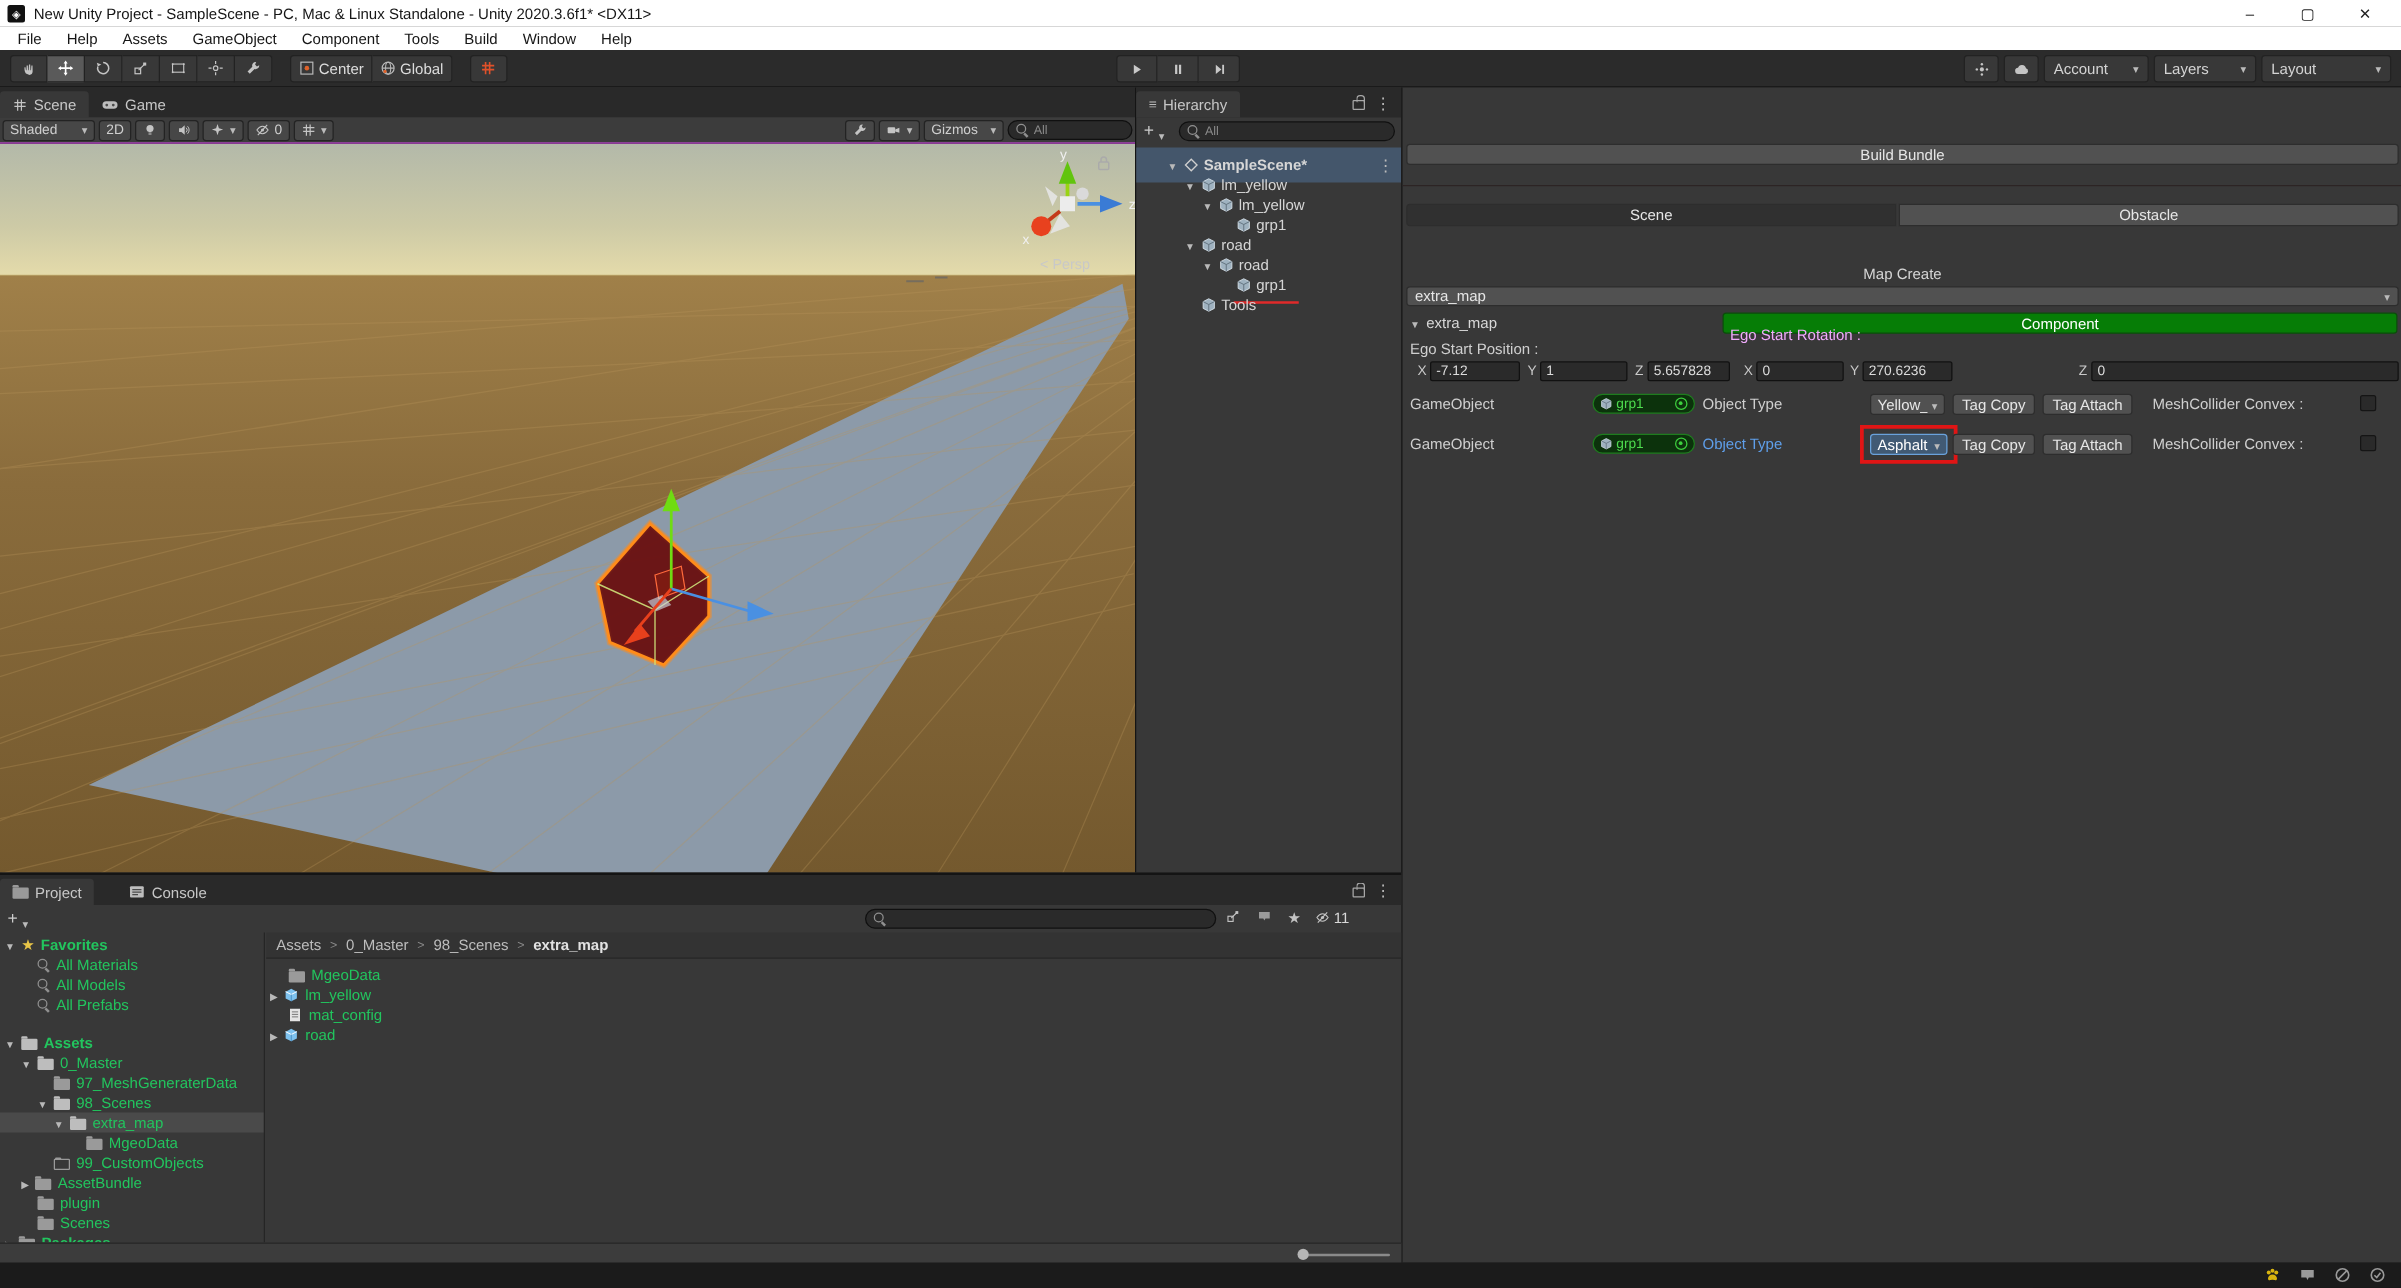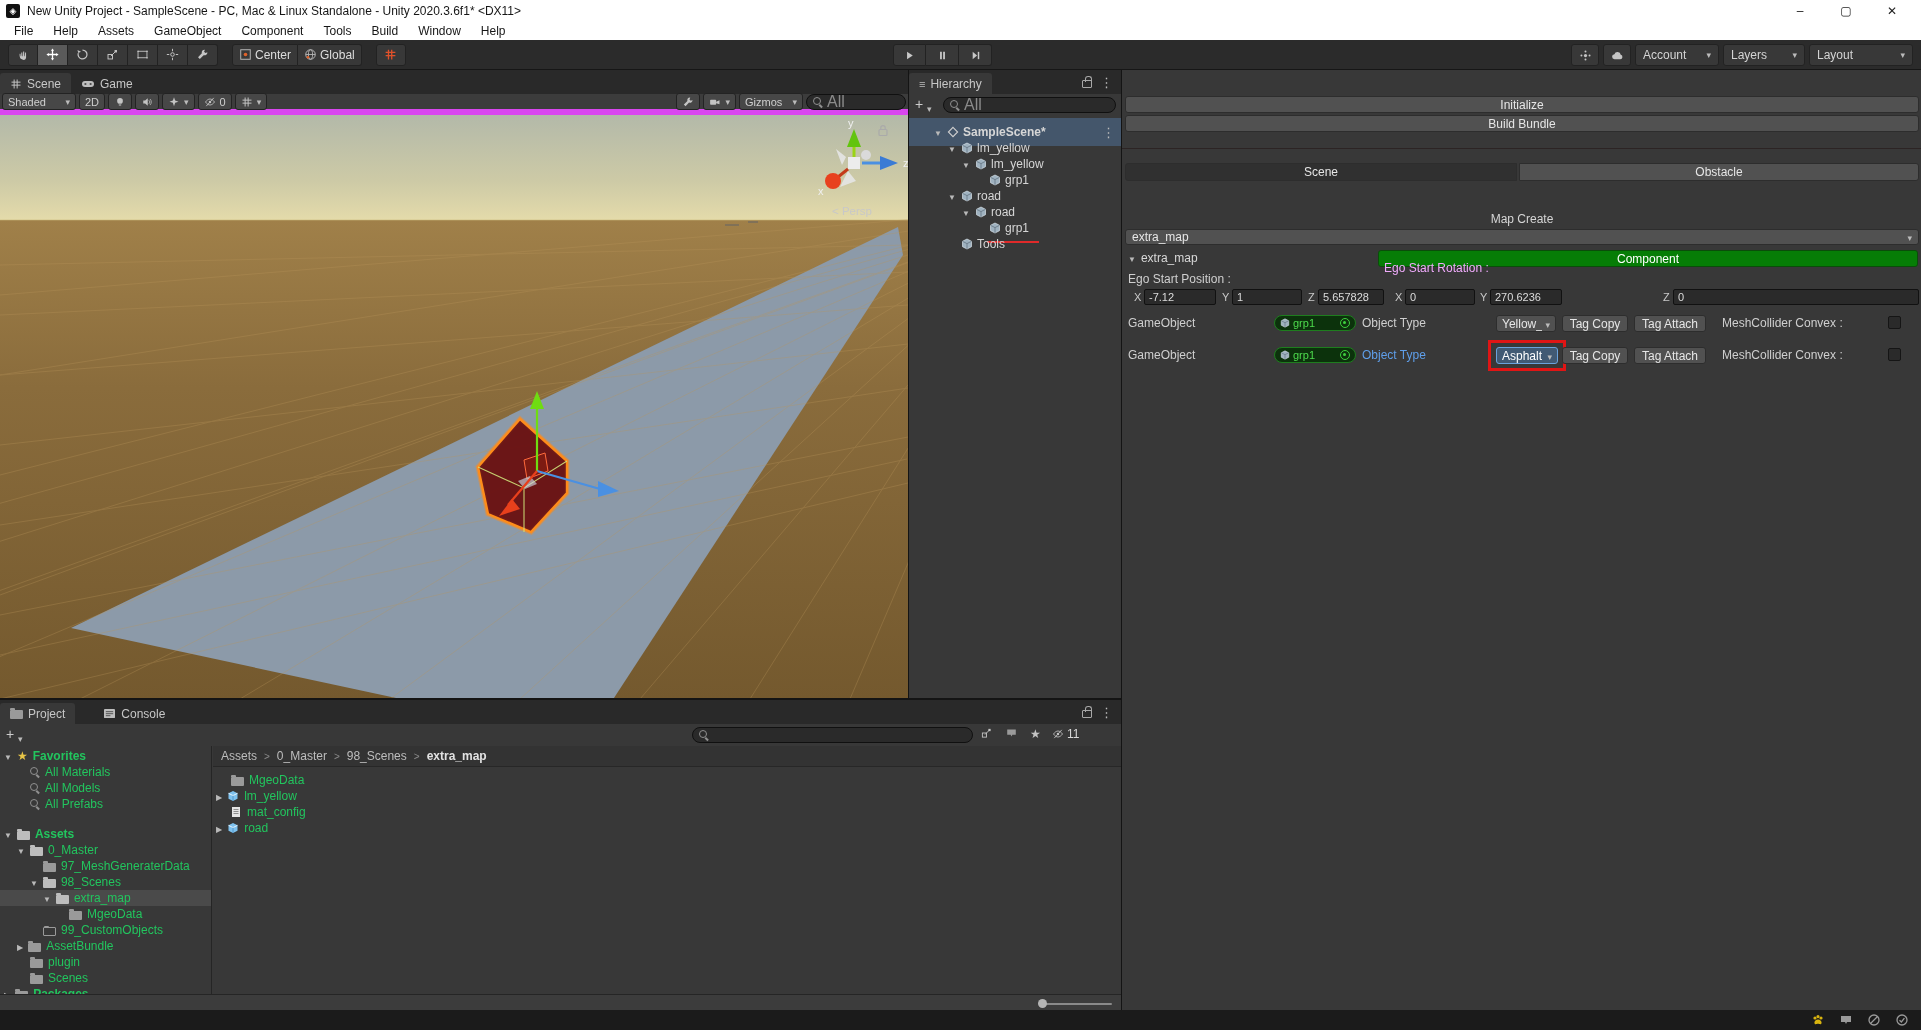--- a/index.html
+++ b/index.html
@@ -34,39 +34,39 @@
   .foldc::after{content:"▶";font-size:8px;color:#b9b9b9}
   .plusg::after{content:"+";font-size:14px;color:#ccc}
 
   
   .panel{background:#383838}
   .tabbar{position:absolute;left:0;top:0;right:0;height:24px;background:#292929;display:flex;align-items:flex-end}
   .tab{height:21px;display:flex;align-items:center;gap:5px;padding:0 10px;color:#c7c7c7;background:transparent;position:relative}
   .tab.active{background:#383838;border-radius:3px 3px 0 0}
   .tab.active.bluetop::before{content:"";position:absolute;left:0;top:0;right:0;height:2px;background:#4a80c0}
   .tabbar .right-icons{margin-left:auto;display:flex;align-items:center;gap:8px;padding:0 8px;height:100%}
-  .search{background:#2a2a2a;border:1px solid #101010;border-radius:9px;height:16px;display:flex;align-items:center;gap:4px;padding:0 6px;color:#8b8b8b;font-size:16px}
+  .search{background:#2a2a2a;border:1px solid #101010;border-radius:9px;height:16px;display:flex;align-items:center;gap:4px;padding:0 6px;color:#8b8b8b;font-size:10px}
   .mag{position:relative;width:10px;height:10px;flex:0 0 auto}
   .mag::before{content:"";position:absolute;left:0;top:0;width:6px;height:6px;border:1.4px solid #909090;border-radius:50%}
   .mag::after{content:"";position:absolute;left:7px;top:7px;width:4px;height:1.5px;background:#909090;transform:rotate(45deg);transform-origin:0 0}
   .lock{position:relative;width:10px;height:8px;border:1.2px solid #a8a8a8;border-radius:1px;margin-top:4px}
   .lock::before{content:"";position:absolute;left:1.5px;top:-5px;width:5px;height:5px;border:1.2px solid #a8a8a8;border-bottom:none;border-radius:3px 3px 0 0}
   .ic{width:13px;height:13px;flex:0 0 auto}
   .ic12{width:12px;height:12px;flex:0 0 auto}
 
   
   .fi{position:relative;width:13px;height:9px;background:#9a9a9a;border-radius:1px;flex:0 0 auto;margin-top:2px}
   .fi::before{content:"";position:absolute;left:0;top:-2px;width:5px;height:2px;background:inherit;border-radius:1px 1px 0 0}
   .fi.open{background:#bdbdbd}
   .fi.empty{background:transparent;border:1px solid #9a9a9a}
   .fi.empty::before{background:#9a9a9a}
   .star::after{content:"★";color:#e8c547;font-size:12px;line-height:1}
 
   
-  .scenebar{position:absolute;left:0;top:24px;right:0;height:21px;background:#3c3c3c;border-bottom:6px solid #d946ef;display:flex;align-items:center;padding:0 2px;gap:3px}
+  .scenebar{position:absolute;left:0;top:24px;right:0;height:21px;background:#3c3c3c;border-bottom:1px solid #d946ef;display:flex;align-items:center;padding:0 2px;gap:3px}
   .sbtn{height:17px;background:#474747;border:1px solid #232323;border-radius:3px;display:flex;align-items:center;justify-content:center;padding:0 5px;gap:4px;color:#cfcfcf;font-size:11px}
   .viewport{position:absolute;left:0;top:45px;width:908px;height:584px;background:#000}
 
   
   .hrow{position:absolute;left:0;right:0;height:28px;display:flex;align-items:center;gap:4px;color:#d6d6d6}
   .hrow.sel{background:#44566b}
   .hrow .fo{width:10px;text-align:center}
   .redline{position:absolute;height:2px;background:#e02a2a}
 
   
@@ -562,21 +562,20 @@
       <span class="fo" style="margin-left:38px"></span>
       <svg class="ic12">
           <use href="#icon-cube"></use>
         </svg>
       <span>Tools</span>
     </div>
   </div>
 
   <div class="abs panel" style="left:1121px;top:70px;width:800px;height:940px;border-left:1px solid #141414">
 
-    <div class="abs btn" style="left:3px;top:26px;width:794px;height:17px">Initialize</div>
     <div class="abs btn" style="left:3px;top:45px;width:794px;height:17px">Build Bundle</div>
     <div class="abs" style="left:0;top:78px;width:800px;height:1px;background:#2c2424"></div>
 
     <div class="abs btn seg-dark" style="left:3px;top:93px;width:392px;height:18px;border-radius:3px 0 0 3px">Scene</div>
     <div class="abs btn" style="left:397px;top:93px;width:400px;height:18px;border-radius:0 3px 3px 0">Obstacle</div>
 
     <div class="abs" style="left:0;top:142px;width:800px;text-align:center;color:#d6d6d6">Map Create</div>
 
     <div class="abs btn" style="left:3px;top:159px;width:794px;height:16px;justify-content:space-between;padding:0 6px;background:#515151">
       <span>extra_map</span>

